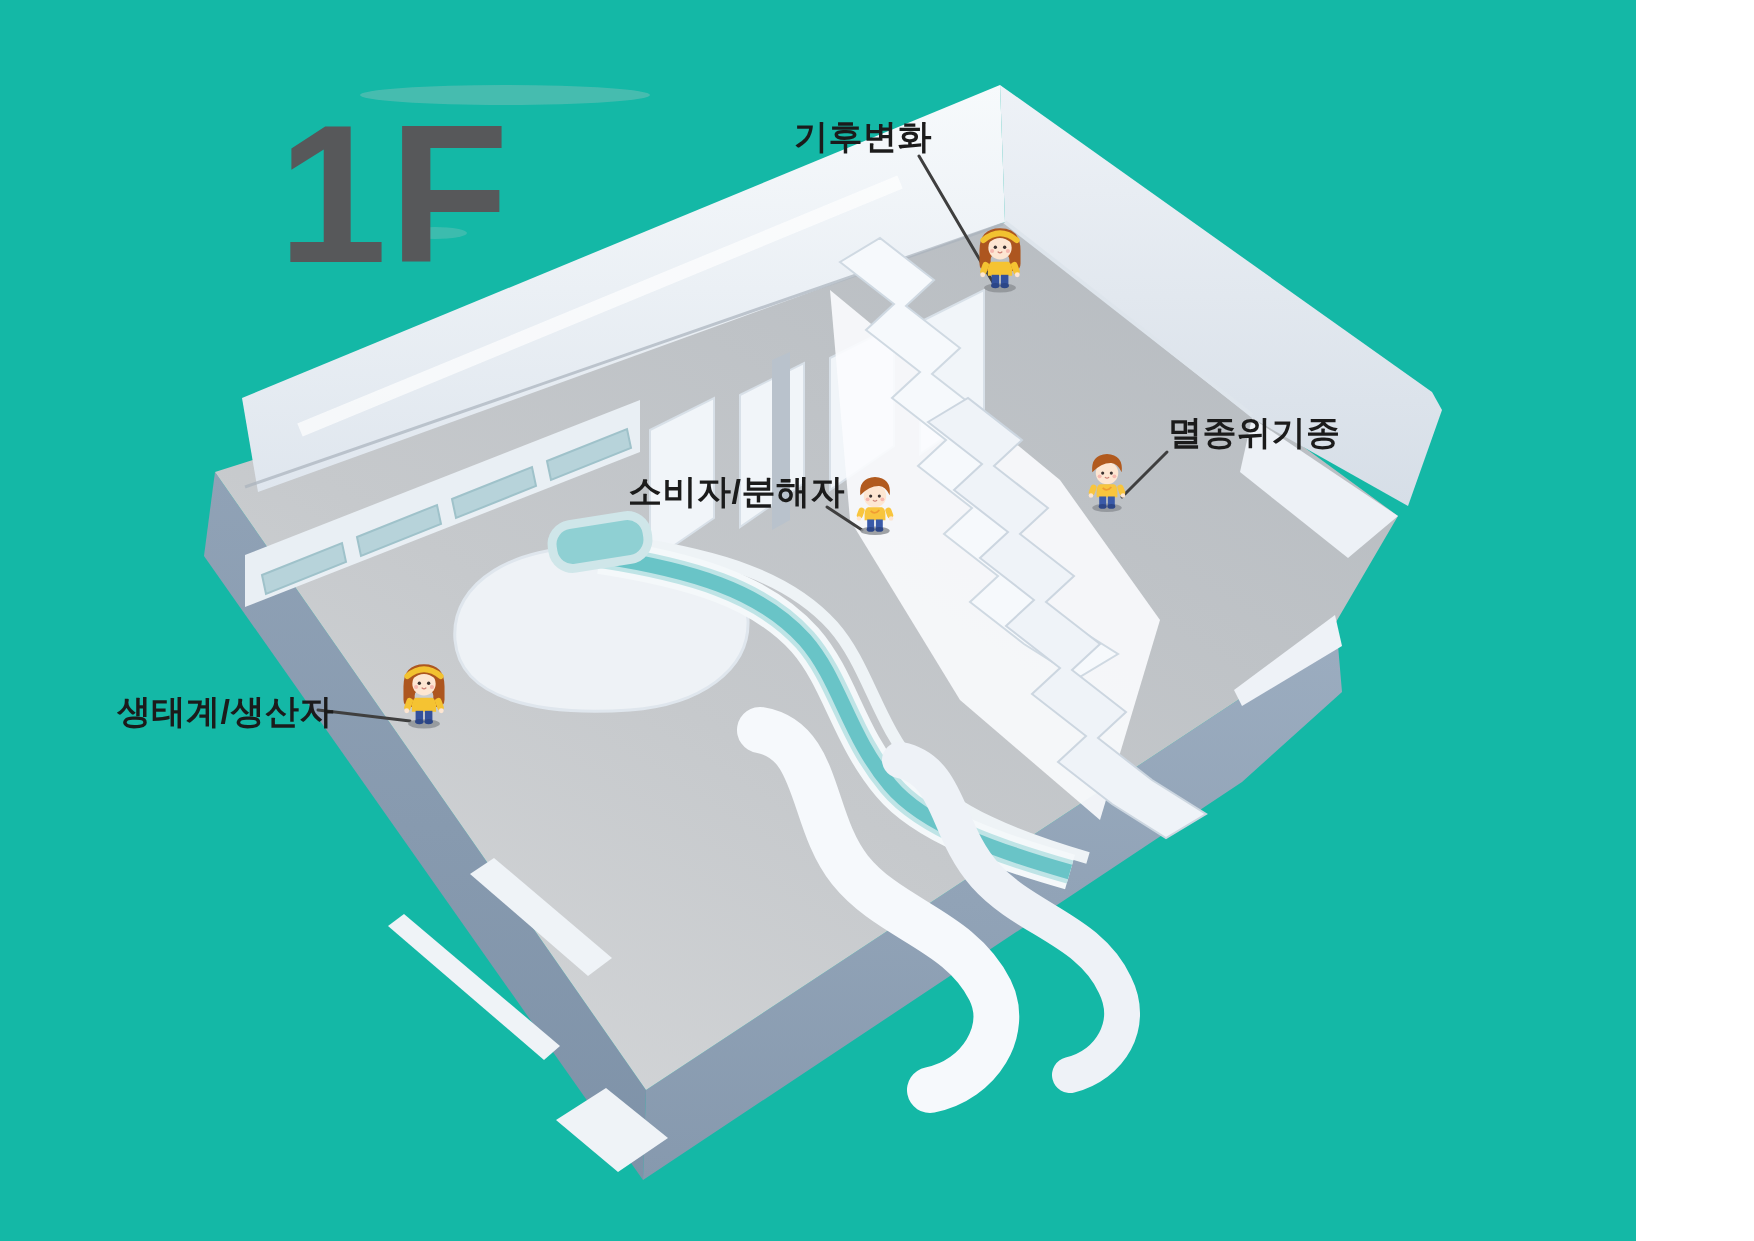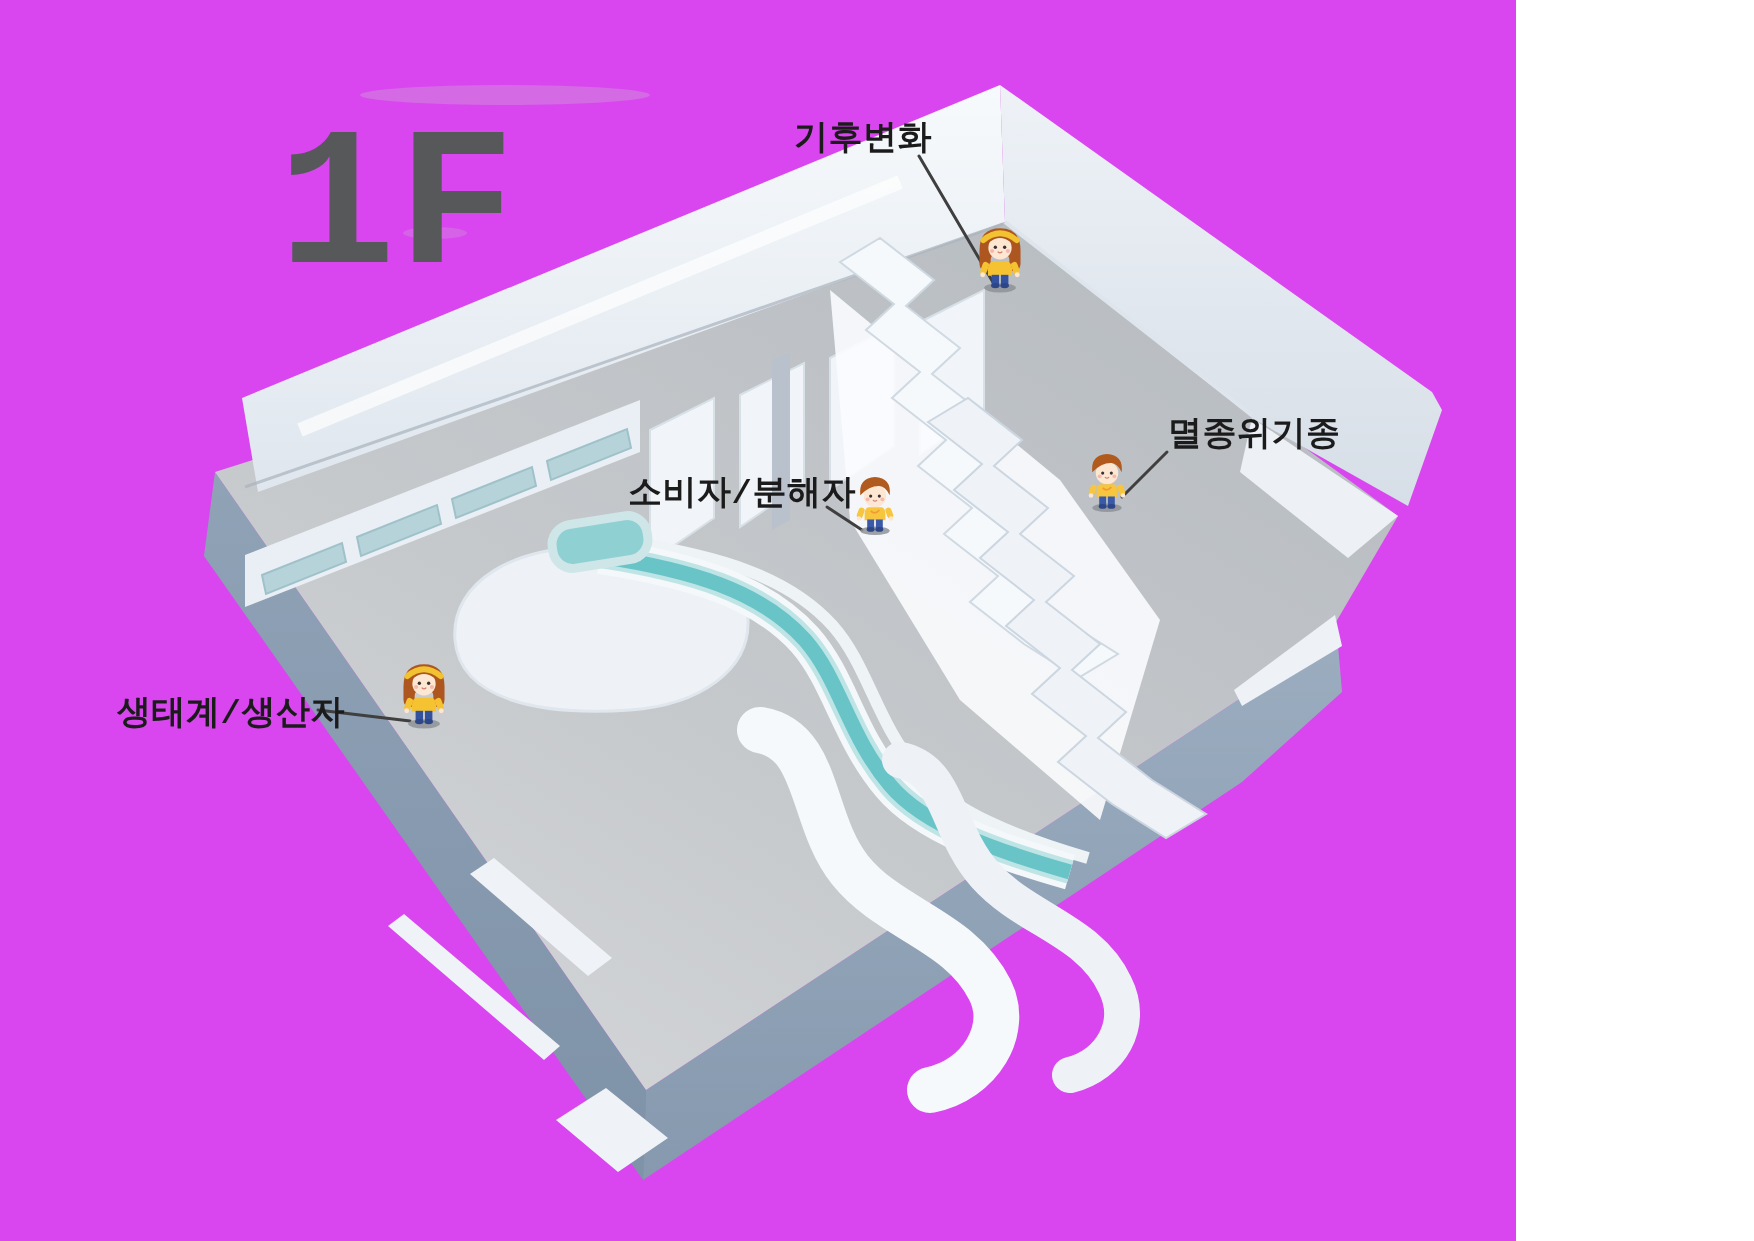--- a/index.html
+++ b/index.html
@@ -1,17 +1,17 @@
 <!DOCTYPE html>
 <html><head>
 <meta charset="utf-8">
 <style>
   html,body{margin:0;padding:0;background:#ffffff;}
-  .stage{position:relative;width:1516px;height:1241px;background:#d946ef;overflow:hidden;
-         font-family:Liberation Mono, monospace;}
+  .stage{position:relative;width:1636px;height:1241px;background:#14b8a6;overflow:hidden;
+         font-family:Liberation Sans, sans-serif;}
   svg{position:absolute;left:0;top:0;}
   .zone-label{font-weight:700;font-size:34px;fill:#1b1b1b;letter-spacing:.5px;}
   .floor-badge{font-weight:700;font-size:196px;fill:#57585a;letter-spacing:2px;}
   .leader{stroke:#3f3f3f;stroke-width:3;stroke-linecap:round;}
 </style>
 </head>
 <body>
 
 <div class="stage">
 <svg width="1754" height="1241" viewBox="0 0 1754 1241">

